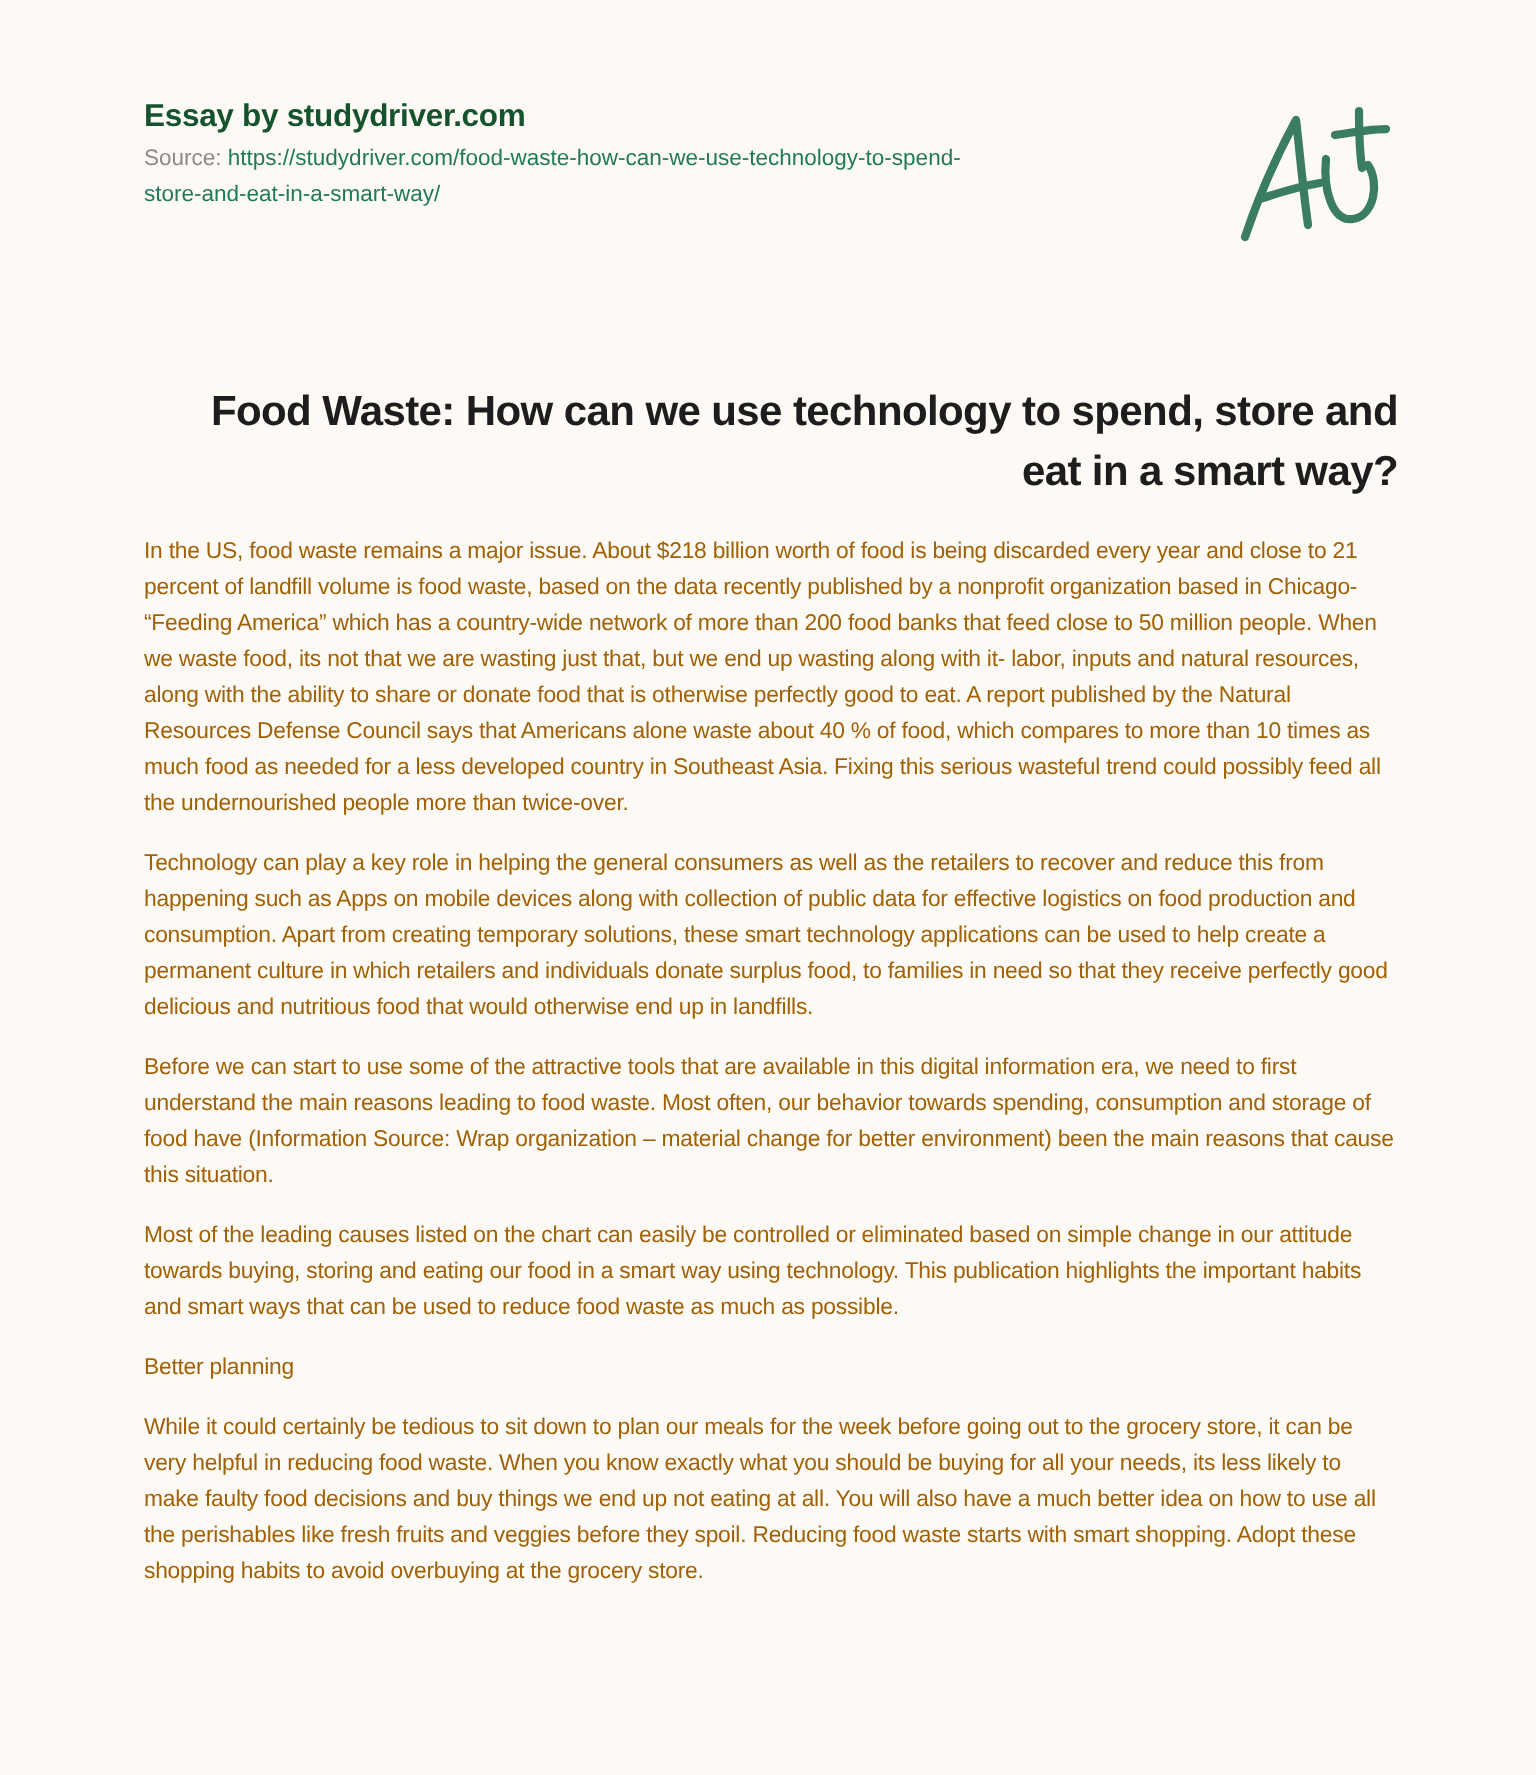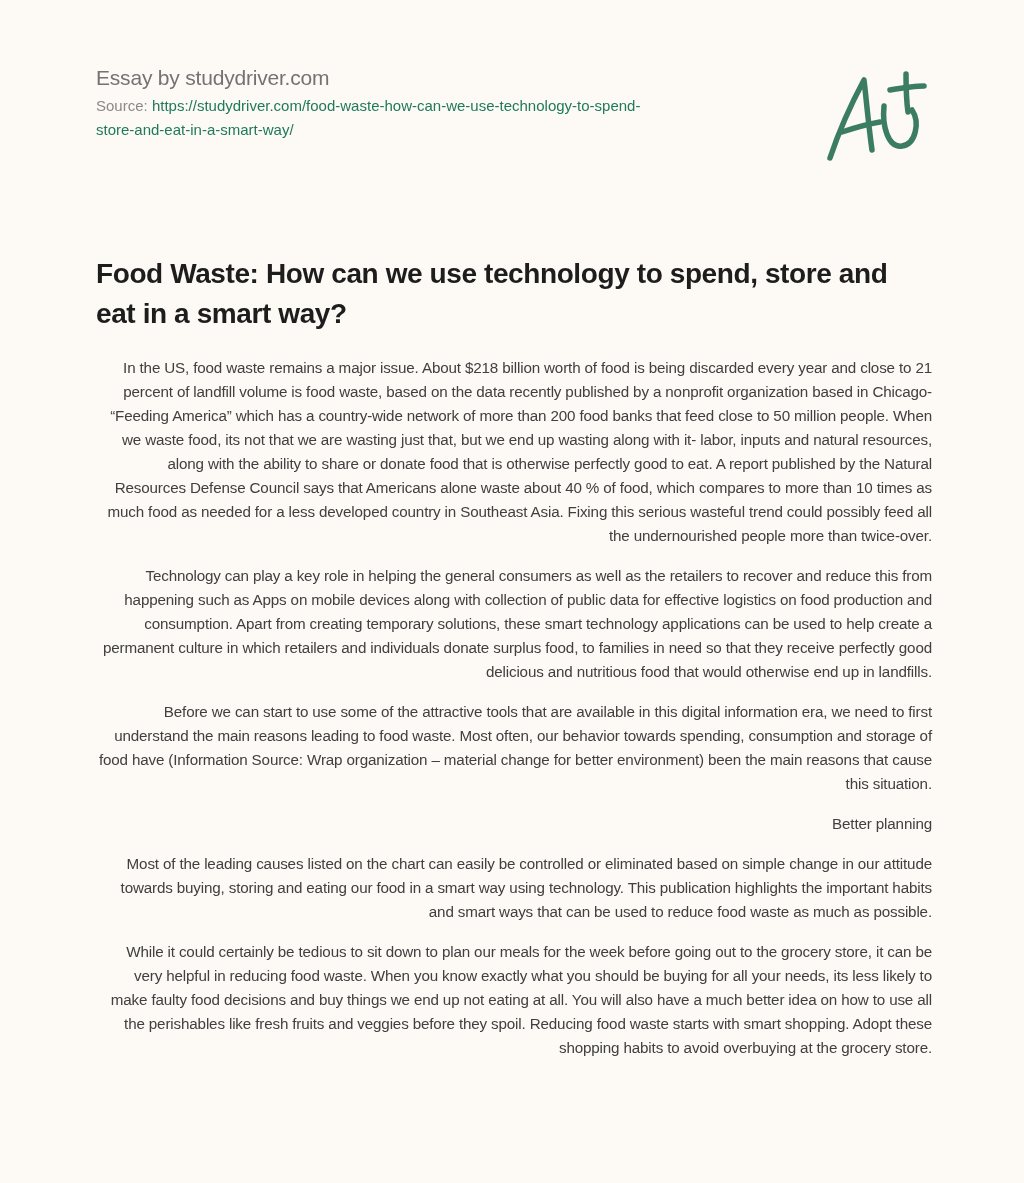--- a/index.html
+++ b/index.html
@@ -15,22 +15,22 @@
       font-family: "Liberation Sans", sans-serif;
     }
     .header {
       position: absolute;
       left: 96px;
       top: 62px;
       width: 700px;
     }
     .site-title {
       font-size: 21px;
-      font-weight: normal;
-      color: #737373;
+      font-weight: bold;
+      color: #14532d;
       margin: 0;
       line-height: 32px;
       letter-spacing: -0.2px;
     }
     .source {
       font-size: 15px;
       line-height: 24px;
       color: #8a8a8a;
     }
     .source a {
@@ -50,28 +50,28 @@
       top: 254px;
       width: 836px;
     }
     .article-title {
       font-size: 28px;
       font-weight: bold;
       color: #1d1d1d;
       line-height: 40px;
       margin: 0 0 22px 0;
       letter-spacing: -0.4px;
+      text-align: right;
     }
     .para {
       font-size: 15.2px;
       line-height: 24px;
-      color: #404040;
+      color: #a16207;
       margin: 0 0 16px 0;
       letter-spacing: -0.15px;
-      text-align: right;
     }
   </style>
 </head>
 <body>
 
 <div class="header">
   <h1 class="site-title">Essay by studydriver.com</h1>
   <div class="source">
     <span>Source: </span><a><span>https://studydriver.com/food-waste-how-can-we-use-technology-to-spend-</span><br><span>store-and-eat-in-a-smart-way/</span></a>
   </div>
@@ -87,16 +87,16 @@
       <path d="M88 8 C 88 20, 88 32, 90 46"></path>
     </g>
   </svg>
 </div>
 
 <div class="article">
   <h2 class="article-title">Food Waste: How can we use technology to spend, store and eat in a smart way?</h2>
   <p class="para">In the US, food waste remains a major issue. About $218 billion worth of food is being discarded every year and close to 21 percent of landfill volume is food waste, based on the data recently published by a nonprofit organization based in Chicago- “Feeding America” which has a country-wide network of more than 200 food banks that feed close to 50 million people. When we waste food, its not that we are wasting just that, but we end up wasting along with it- labor, inputs and natural resources, along with the ability to share or donate food that is otherwise perfectly good to eat. A report published by the Natural Resources Defense Council says that Americans alone waste about 40 % of food, which compares to more than 10 times as much food as needed for a less developed country in Southeast Asia. Fixing this serious wasteful trend could possibly feed all the undernourished people more than twice-over.</p>
   <p class="para">Technology can play a key role in helping the general consumers as well as the retailers to recover and reduce this from happening such as Apps on mobile devices along with collection of public data for effective logistics on food production and consumption. Apart from creating temporary solutions, these smart technology applications can be used to help create a permanent culture in which retailers and individuals donate surplus food, to families in need so that they receive perfectly good delicious and nutritious food that would otherwise end up in landfills.</p>
   <p class="para">Before we can start to use some of the attractive tools that are available in this digital information era, we need to first understand the main reasons leading to food waste. Most often, our behavior towards spending, consumption and storage of food have (Information Source: Wrap organization – material change for better environment) been the main reasons that cause this situation.</p>
+  <p class="para">Most of the leading causes listed on the chart can easily be controlled or eliminated based on simple change in our attitude towards buying, storing and eating our food in a smart way using technology. This publication highlights the important habits and smart ways that can be used to reduce food waste as much as possible.</p>
   <p class="para">Better planning</p>
-  <p class="para">Most of the leading causes listed on the chart can easily be controlled or eliminated based on simple change in our attitude towards buying, storing and eating our food in a smart way using technology. This publication highlights the important habits and smart ways that can be used to reduce food waste as much as possible.</p>
   <p class="para">While it could certainly be tedious to sit down to plan our meals for the week before going out to the grocery store, it can be very helpful in reducing food waste. When you know exactly what you should be buying for all your needs, its less likely to make faulty food decisions and buy things we end up not eating at all. You will also have a much better idea on how to use all the perishables like fresh fruits and veggies before they spoil. Reducing food waste starts with smart shopping. Adopt these shopping habits to avoid overbuying at the grocery store.</p>
 </div>
 
 </body></html>

